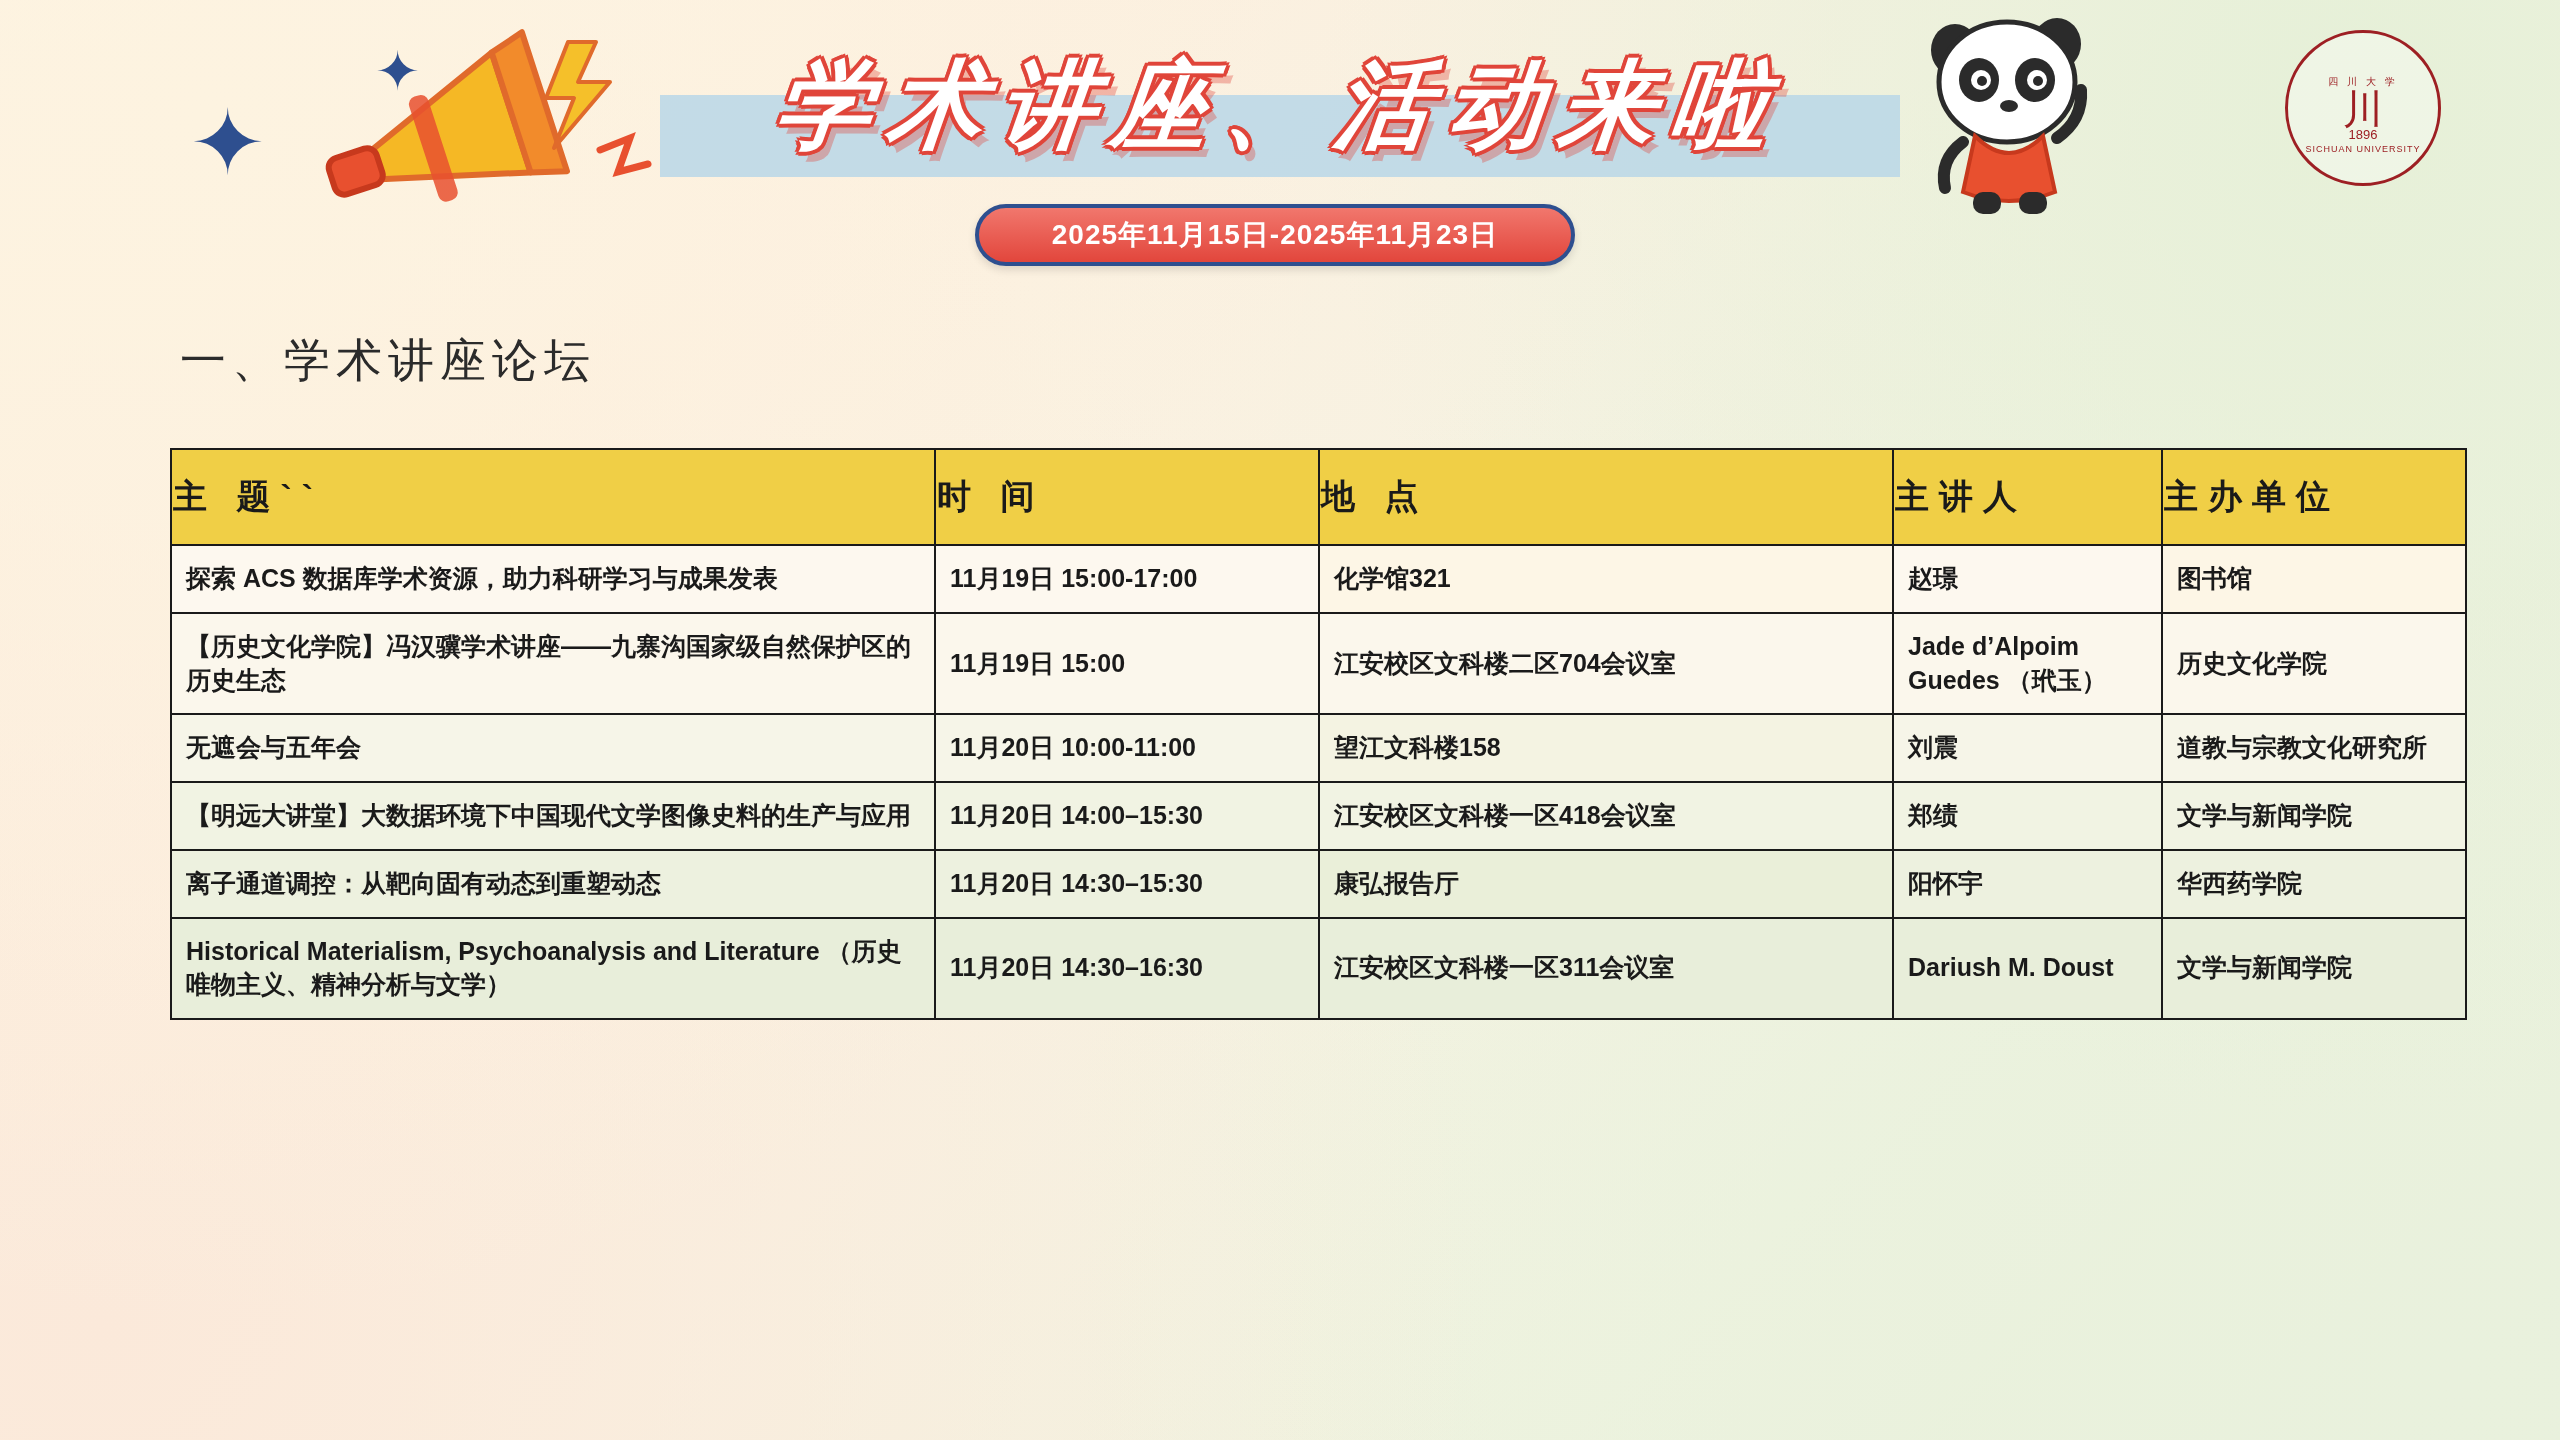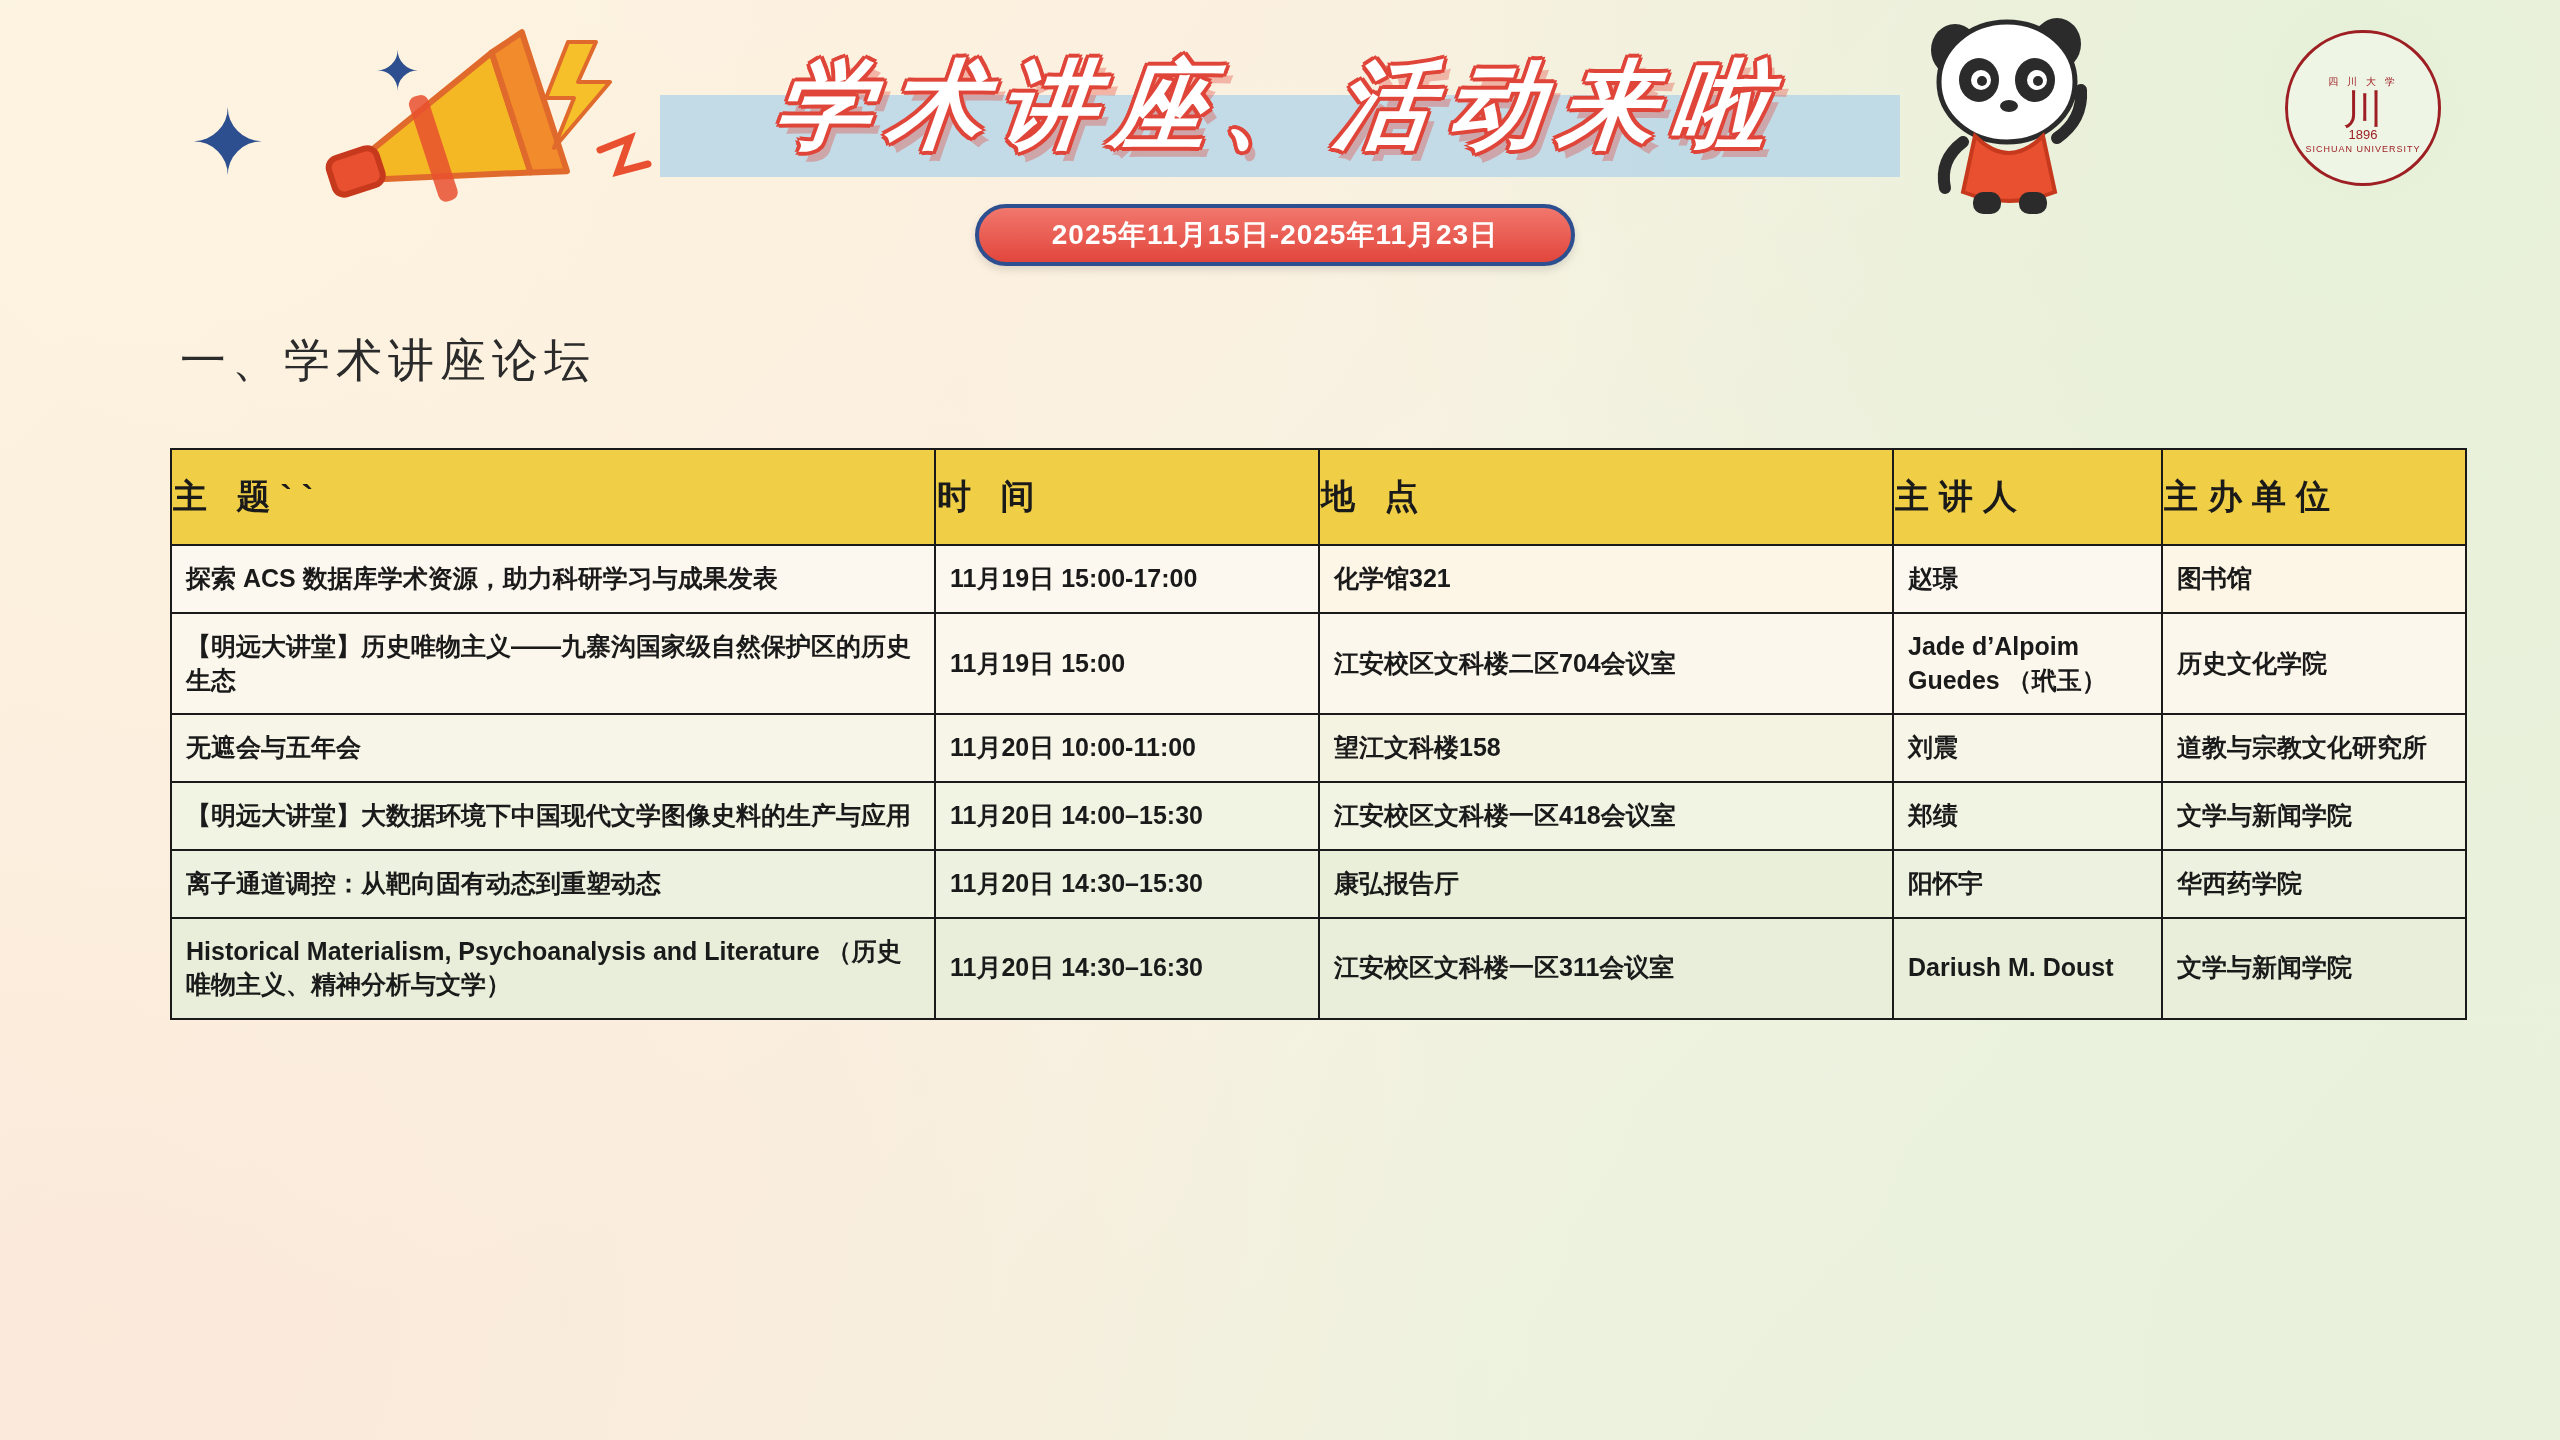--- a/index.html
+++ b/index.html
@@ -250,21 +250,21 @@
     </thead>
     <tbody>
       <tr class="r0">
         <td class="col-topic topic-cell">探索 ACS 数据库学术资源，助力科研学习与成果发表</td>
         <td class="col-time">11月19日 15:00-17:00</td>
         <td class="col-place">化学馆321</td>
         <td class="col-speaker">赵璟</td>
         <td class="col-host">图书馆</td>
       </tr>
       <tr class="r1">
-        <td class="col-topic topic-cell">【明远大讲堂】历史唯物主义——九寨沟国家级自然保护区的历史生态</td>
+        <td class="col-topic topic-cell">【历史文化学院】冯汉骥学术讲座——九寨沟国家级自然保护区的历史生态</td>
         <td class="col-time">11月19日 15:00</td>
         <td class="col-place">江安校区文科楼二区704会议室</td>
         <td class="col-speaker latin">Jade d’Alpoim Guedes （玳玉）</td>
         <td class="col-host">历史文化学院</td>
       </tr>
       <tr class="r2">
         <td class="col-topic topic-cell">无遮会与五年会</td>
         <td class="col-time">11月20日 10:00-11:00</td>
         <td class="col-place">望江文科楼158</td>
         <td class="col-speaker">刘震</td>

